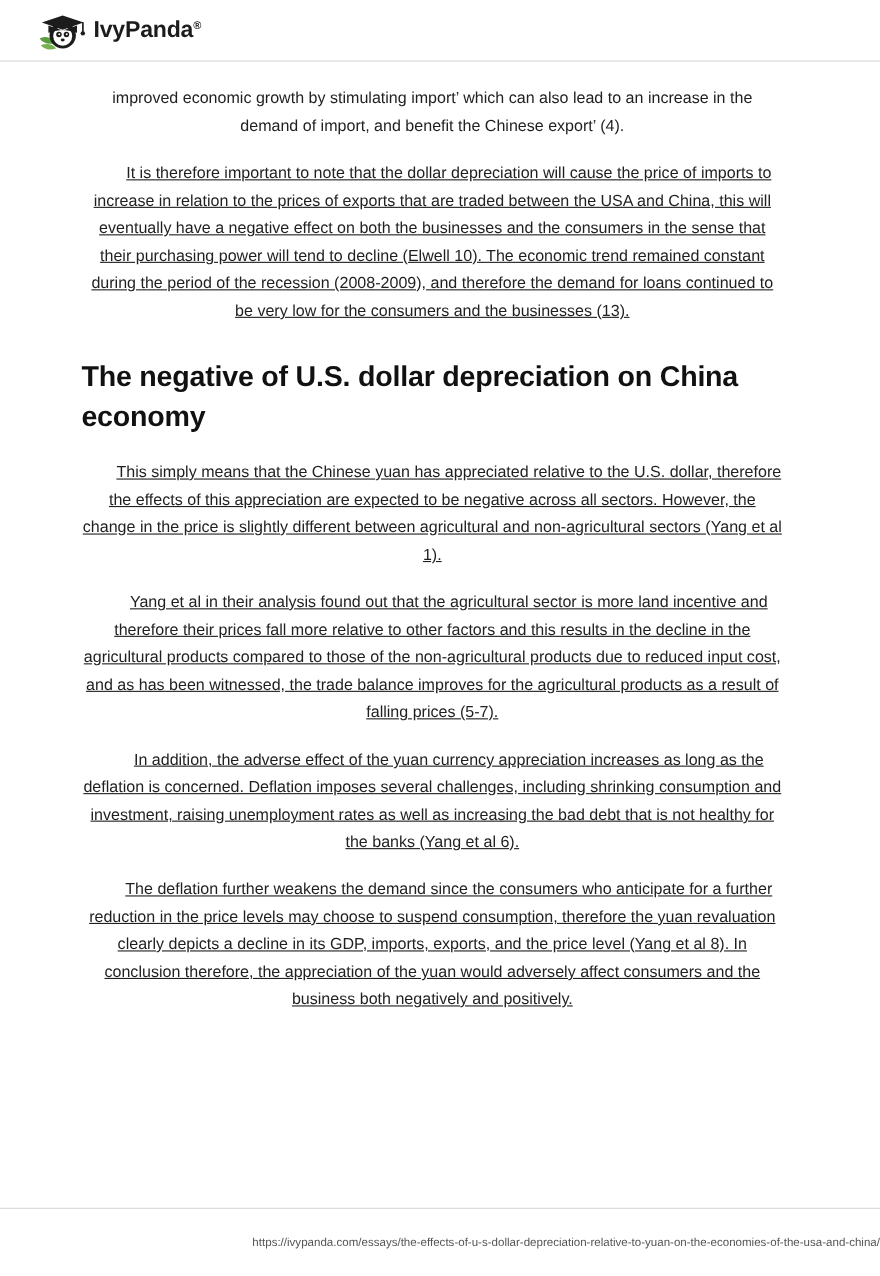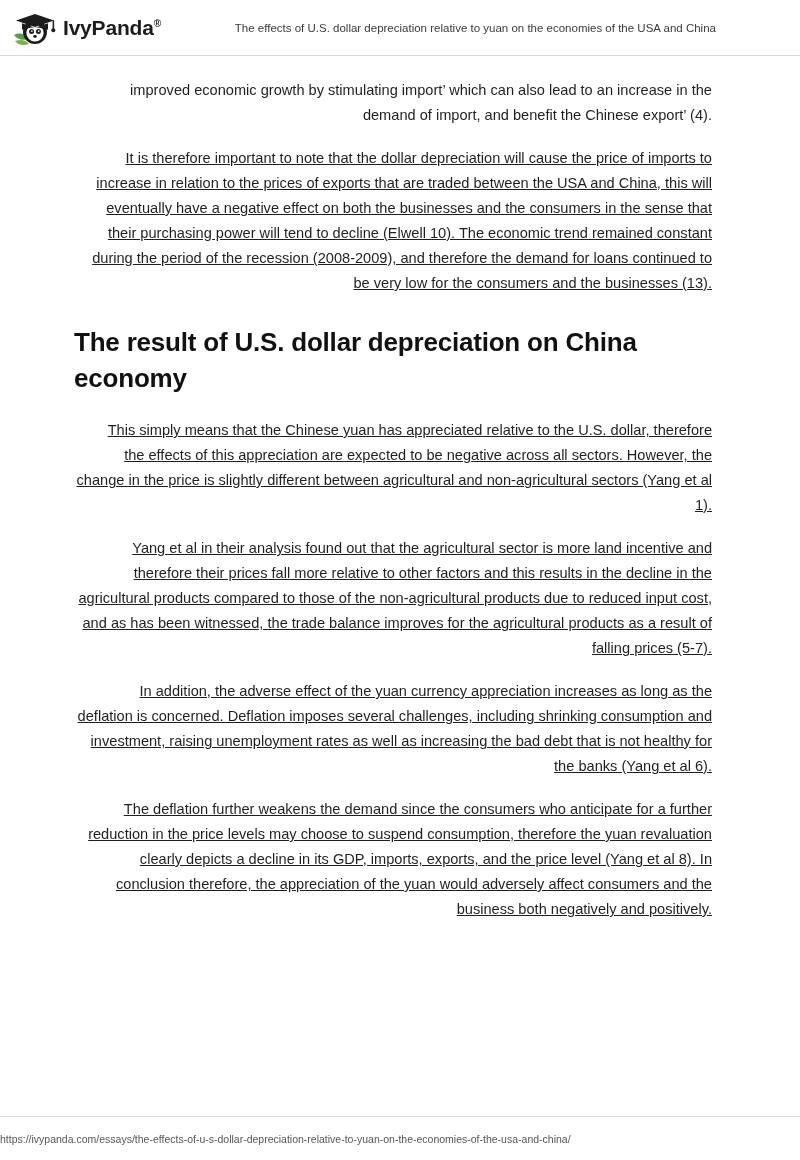--- a/index.html
+++ b/index.html
@@ -15,21 +15,21 @@
     color: #1a1a1a;
     position: relative;
     overflow: hidden;
   }
 
   
   .page-header {
     height: 56px;
     display: flex;
     align-items: center;
-    padding: 0 14px 0 12px;
+    padding: 0 14px 0 34px;
     border-bottom: 1px solid #d8d8d8;
     position: relative;
   }
   .brand {
     display: flex;
     align-items: center;
     flex: 0 0 auto;
     gap: 7px;
   }
   .brand-logo {
@@ -66,45 +66,45 @@
 
   
   .article {
     padding: 22px 88px 0 74px;
   }
   .article p {
     margin: 0 0 18px 0;
     font-size: 14.6px;
     line-height: 25px;
     color: #1f1f1f;
-    text-align: right;
+    text-align: center;
   }
   .article p.indent {
     text-indent: 30px;
     text-decoration: underline;
   }
   .article h2 {
     font-size: 26px;
     line-height: 36px;
     font-weight: bold;
     margin: 28px 0 22px 0;
     color: #111111;
     letter-spacing: -0.2px;
   }
 
   
   .page-footer {
     position: absolute;
     left: 0;
     right: 0;
     bottom: 0;
-    height: 44px;
+    height: 62px;
     display: flex;
     align-items: center;
-    justify-content: flex-start;
+    justify-content: flex-end;
     border-top: 1px solid #d8d8d8;
   }
   .footer-url {
     font-size: 10.5px;
     color: #555555;
     text-decoration: none;
     white-space: nowrap;
   }
 </style>
 </head>
@@ -129,30 +129,29 @@
         <path d="M23 6 L42 12.5 L23 19 L4 12.5 Z" fill="#1c1c1c"></path>
         <path d="M10 15.2 L10 22 C10 22 15 19.6 23 19.6 C31 19.6 36 22 36 22 L36 15.2 L23 19.8 Z" fill="#1c1c1c"></path>
         <rect x="40.6" y="12.2" width="1.5" height="9" fill="#1c1c1c"></rect>
         <circle cx="41.3" cy="22.3" r="2" fill="#1c1c1c"></circle>
       </svg>
     </span>
     <span class="brand-name">
       <span>IvyPanda</span><span class="reg">®</span>
     </span>
   </div>
-  <div class="header-title">The effects of U.S. dollar depreciation relative to yuan on the economies of the USA and China</div>
 </div>
 
 <div class="article">
 
   <p>improved economic growth by stimulating import’ which can also lead to an increase in the demand of import, and benefit the Chinese export’ (4).</p>
 
   <p class="indent">It is therefore important to note that the dollar depreciation will cause the price of imports to increase in relation to the prices of exports that are traded between the USA and China, this will eventually have a negative effect on both the businesses and the consumers in the sense that their purchasing power will tend to decline (Elwell 10). The economic trend remained constant during the period of the recession (2008-2009), and therefore the demand for loans continued to be very low for the consumers and the businesses (13).</p>
 
-  <h2>The result of U.S. dollar depreciation on China economy</h2>
+  <h2>The negative of U.S. dollar depreciation on China economy</h2>
 
   <p class="indent">This simply means that the Chinese yuan has appreciated relative to the U.S. dollar, therefore the effects of this appreciation are expected to be negative across all sectors. However, the change in the price is slightly different between agricultural and non-agricultural sectors (Yang et al 1).</p>
   <p class="indent">Yang et al in their analysis found out that the agricultural sector is more land incentive and therefore their prices fall more relative to other factors and this results in the decline in the agricultural products compared to those of the non-agricultural products due to reduced input cost, and as has been witnessed, the trade balance improves for the agricultural products as a result of falling prices (5-7).</p>
   <p class="indent">In addition, the adverse effect of the yuan currency appreciation increases as long as the deflation is concerned. Deflation imposes several challenges, including shrinking consumption and investment, raising unemployment rates as well as increasing the bad debt that is not healthy for the banks (Yang et al 6).</p>
   <p class="indent">The deflation further weakens the demand since the consumers who anticipate for a further reduction in the price levels may choose to suspend consumption, therefore the yuan revaluation clearly depicts a decline in its GDP, imports, exports, and the price level (Yang et al 8). In conclusion therefore, the appreciation of the yuan would adversely affect consumers and the business both negatively and positively.</p>
 
 </div>
 
 <div class="page-footer">
   <a class="footer-url" href="#">https://ivypanda.com/essays/the-effects-of-u-s-dollar-depreciation-relative-to-yuan-on-the-economies-of-the-usa-and-china/</a>

